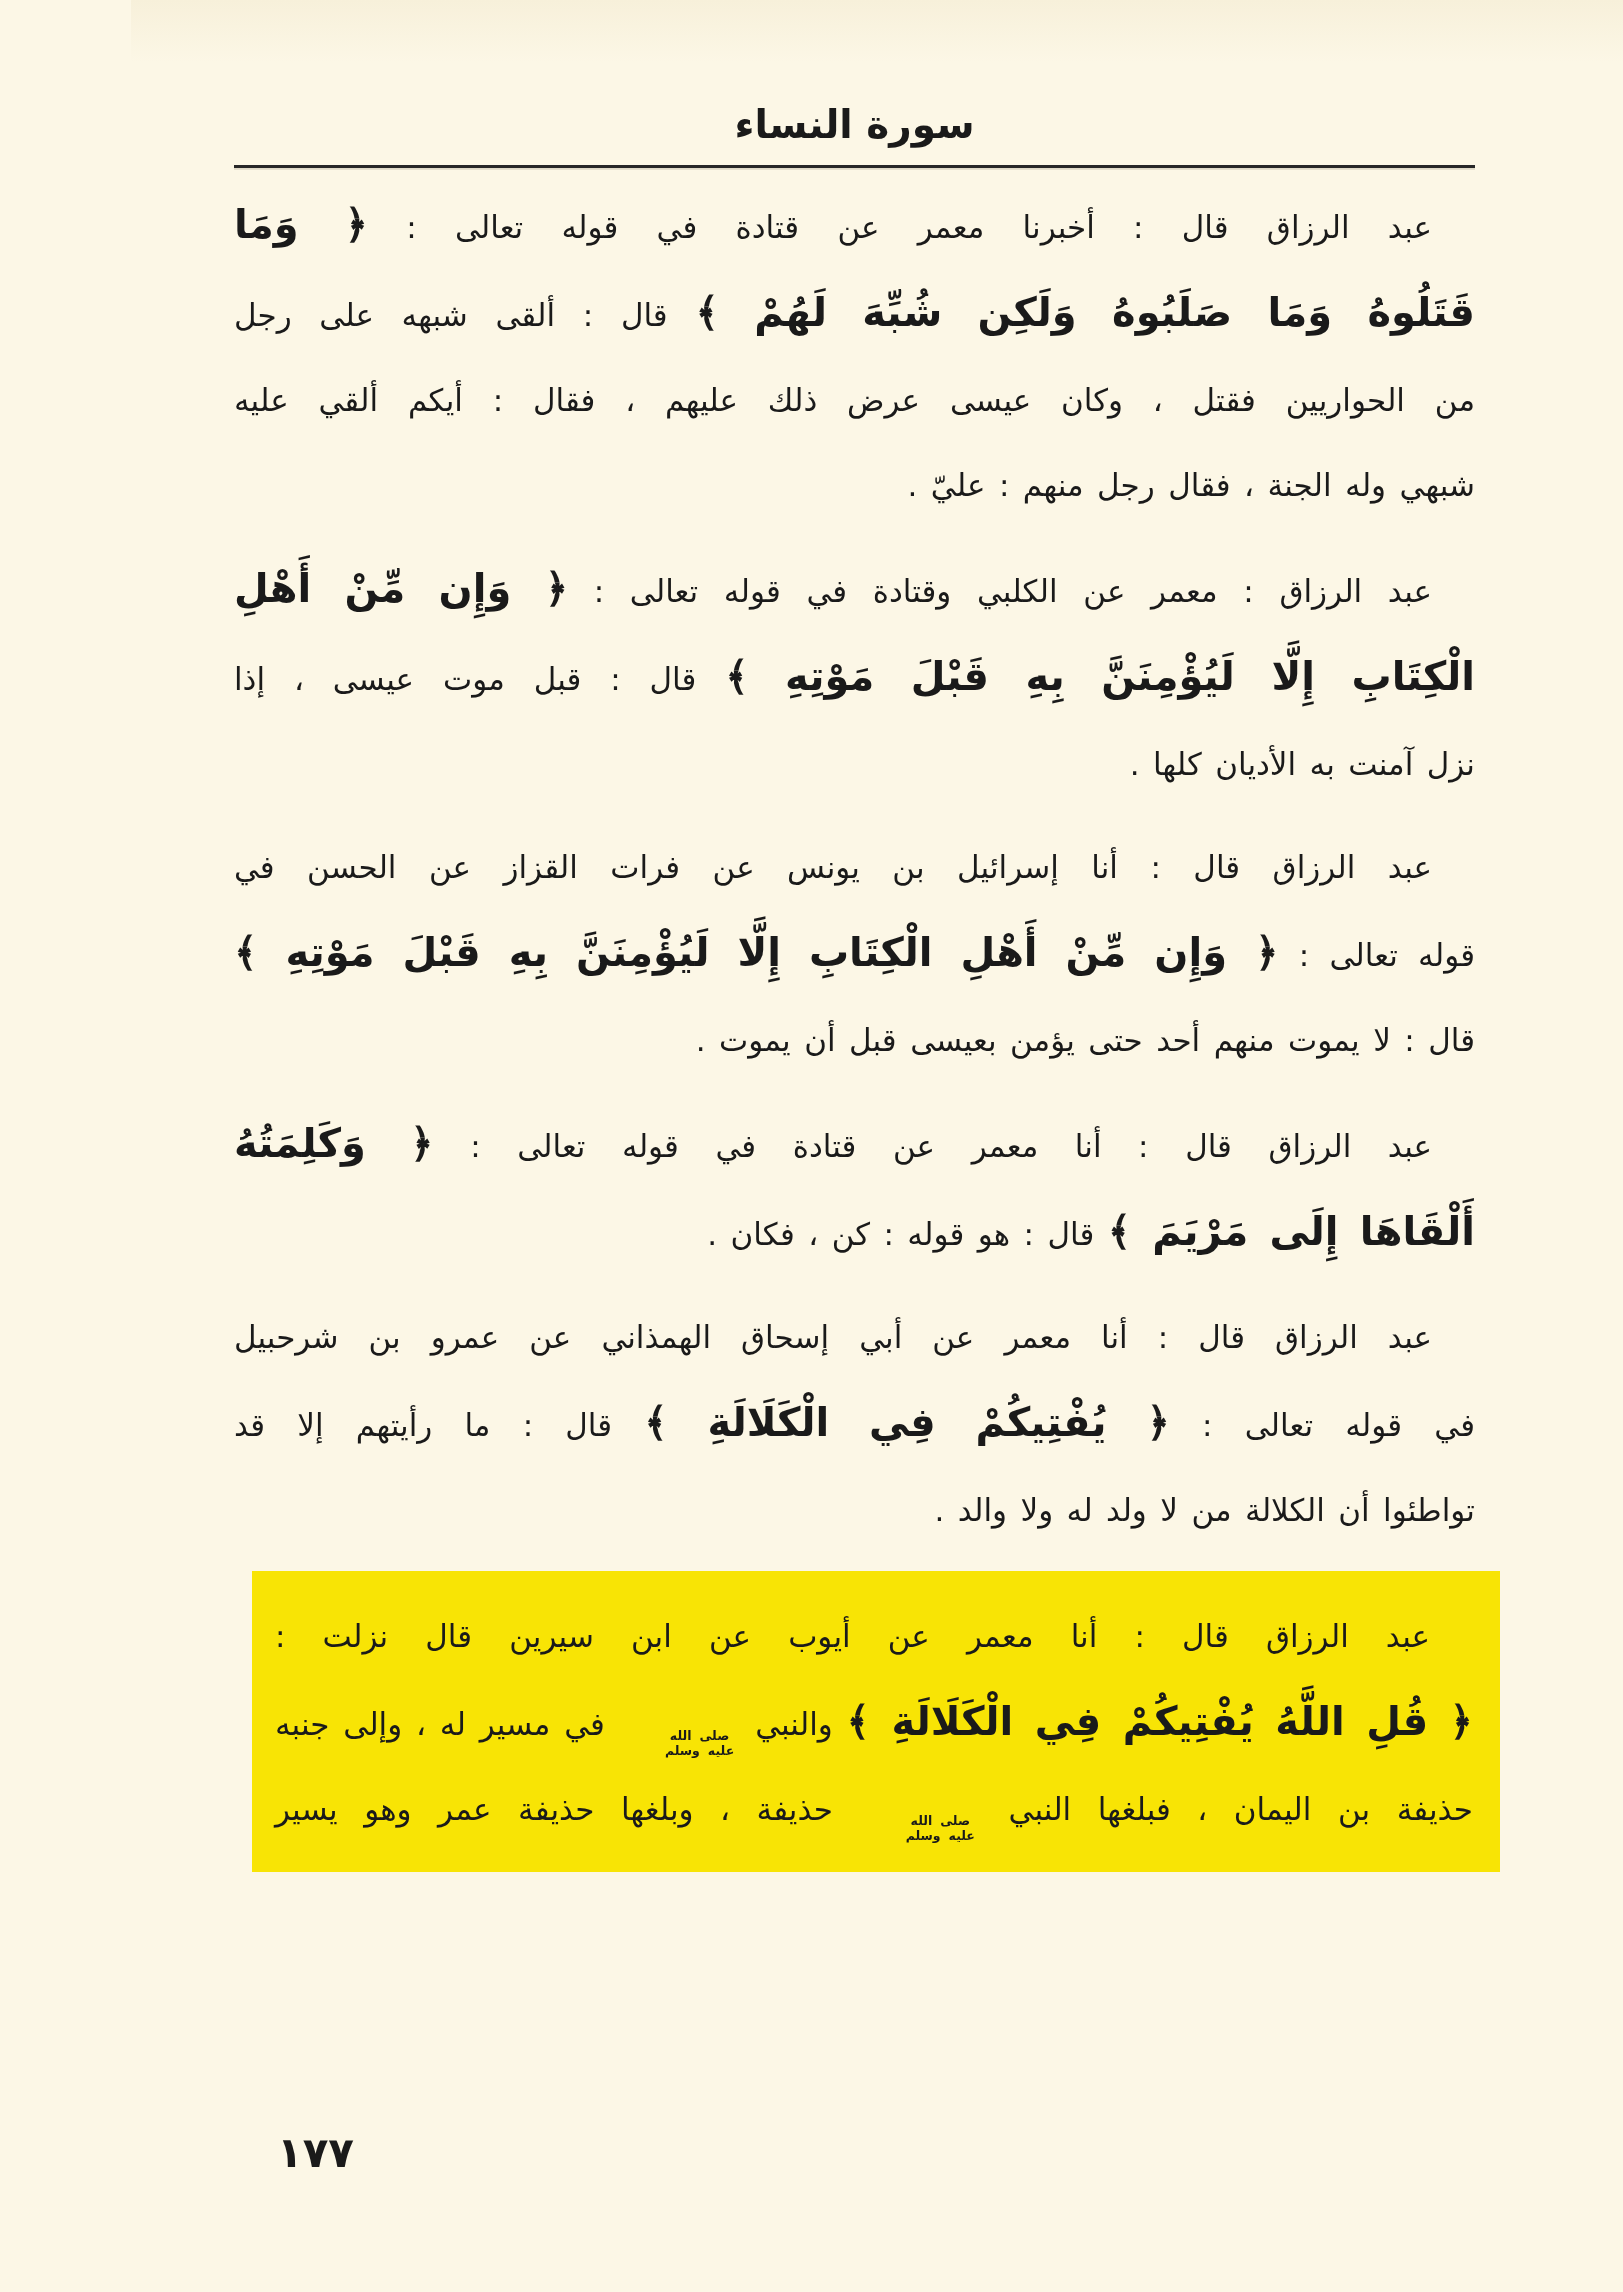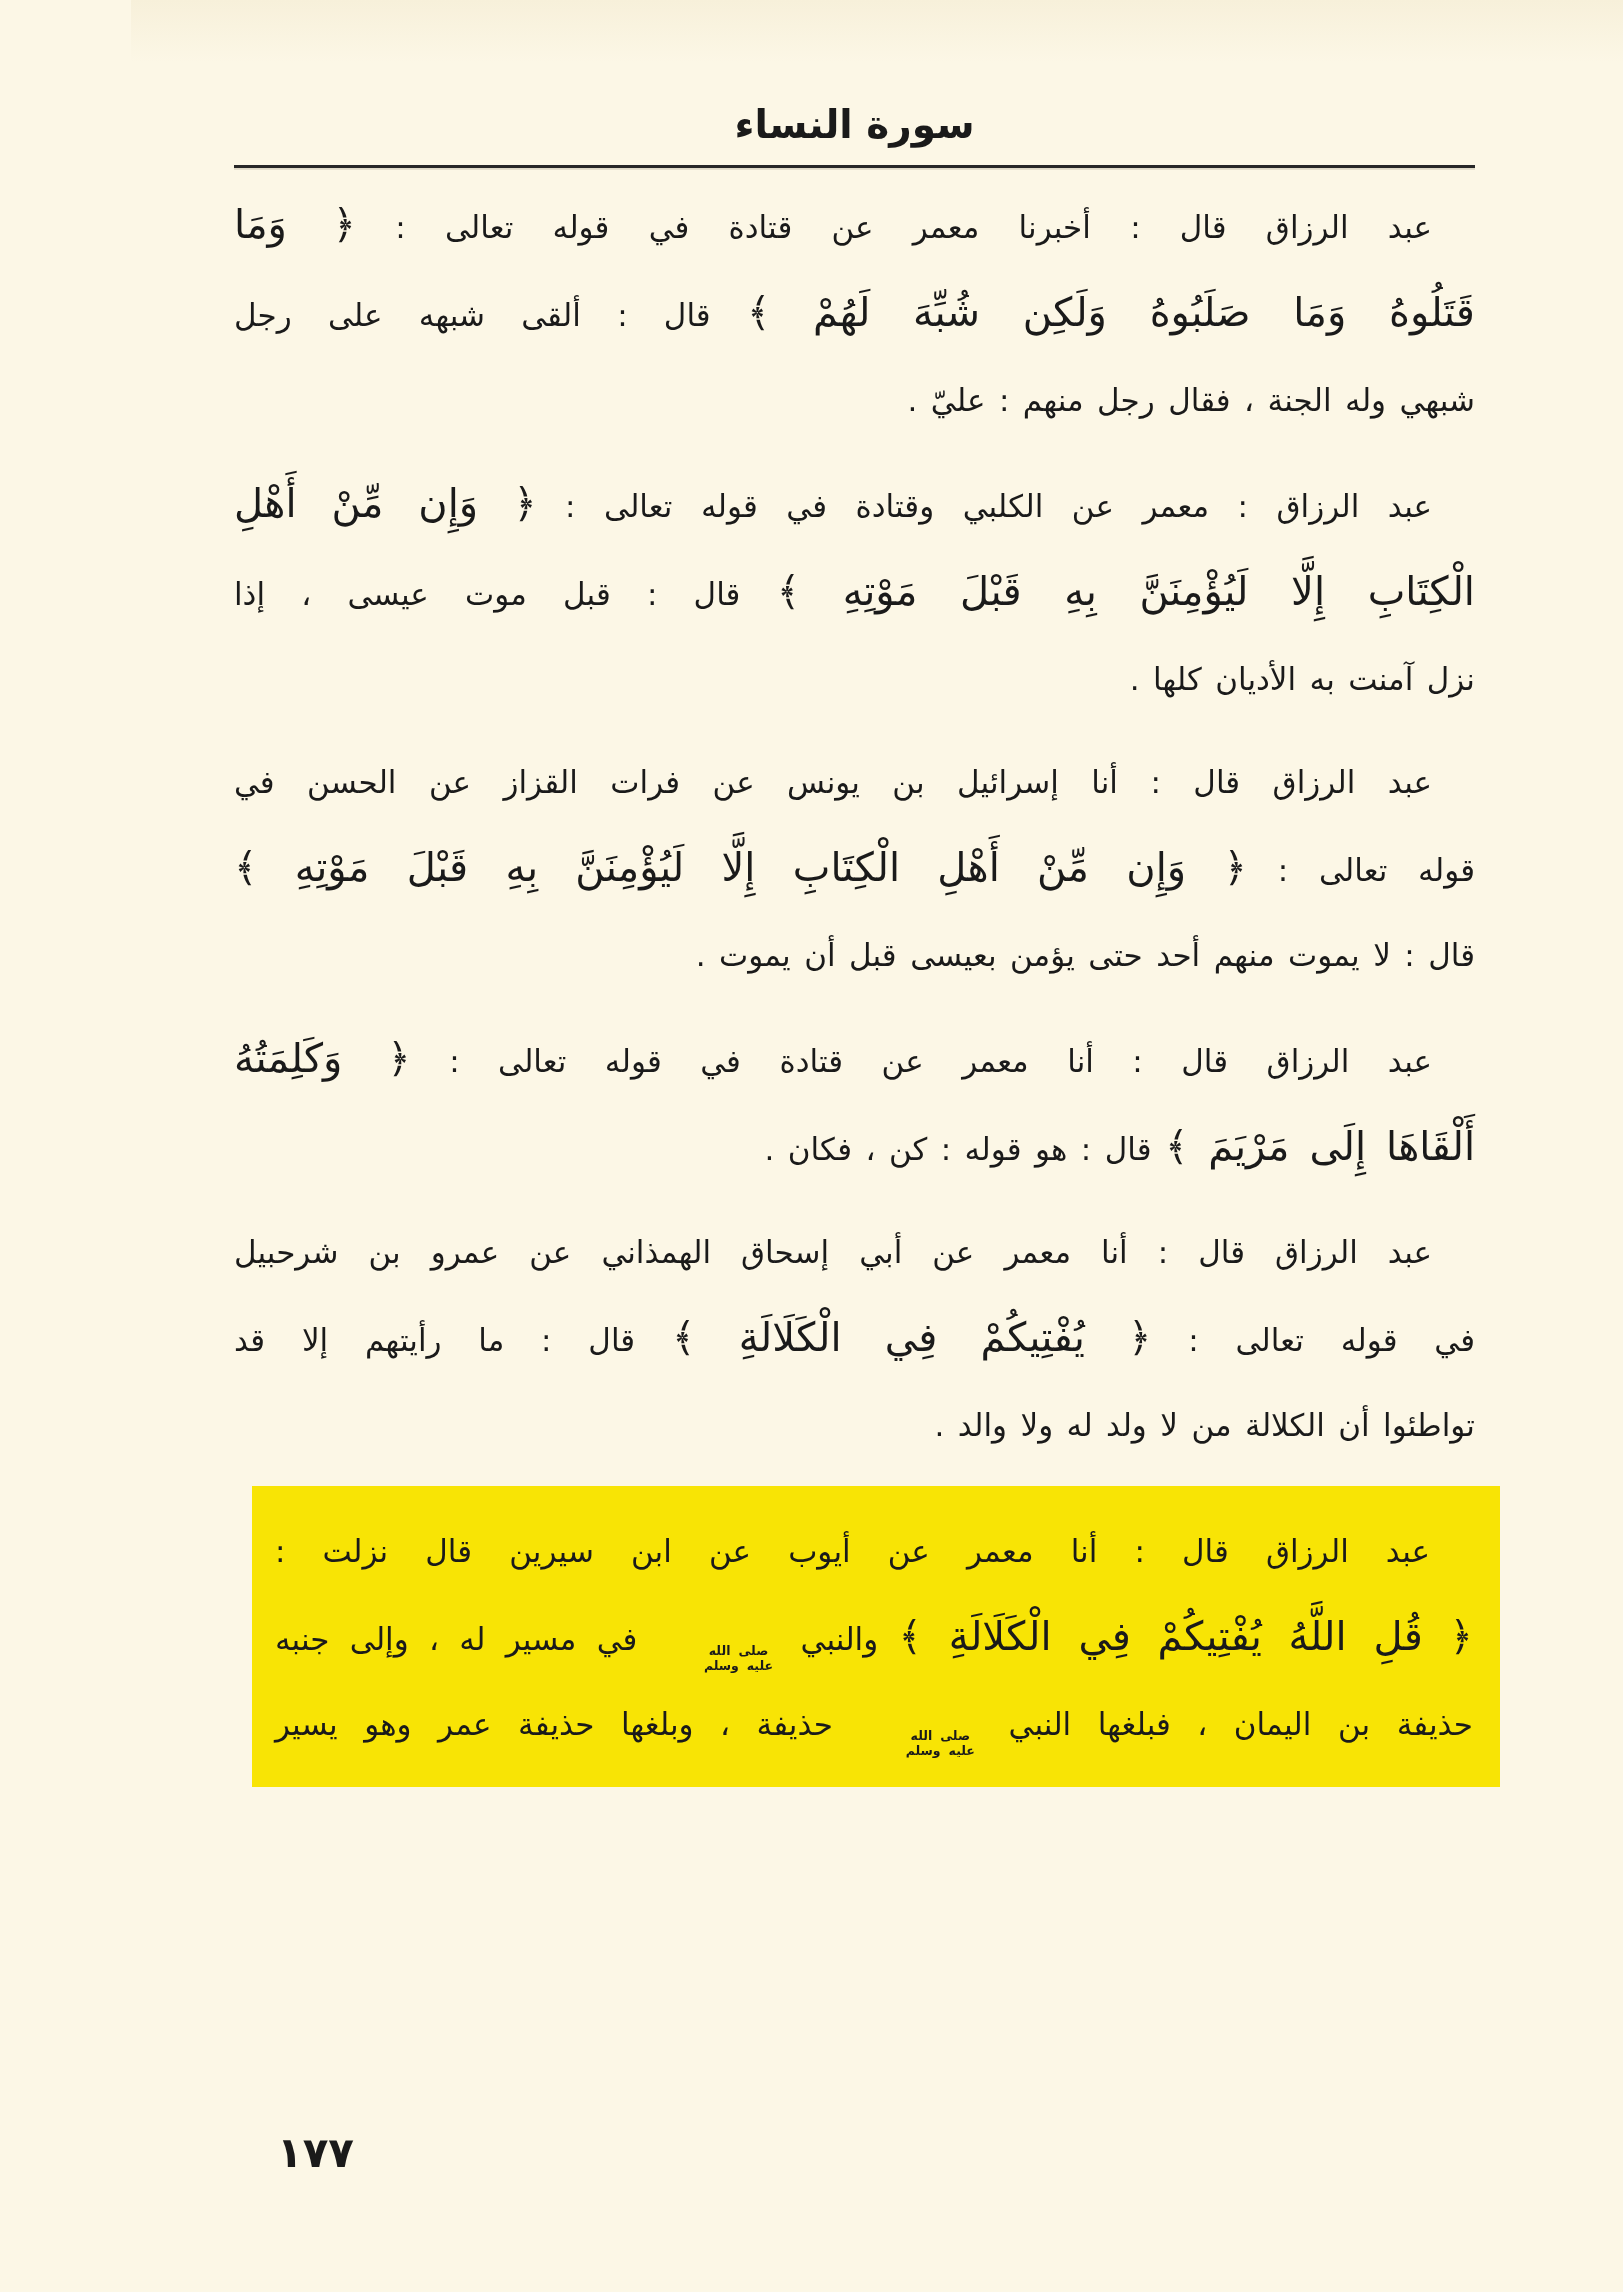--- a/index.html
+++ b/index.html
@@ -44,21 +44,21 @@
     font-size:31px;
     line-height:85px;
     text-align:justify;
     text-align-last:justify;
     word-spacing:3.6px;
   }
   .line.short{text-align-last:right;}
   .line.first{padding-right:43px;}
   .quran{
     font-size:40px;
-    font-weight:normal;
+    font-weight:bold;
     word-spacing:7.2px;
   }
   .saw{
     display:inline-flex;
     flex-direction:column;
     align-items:center;
     font-size:12.5px;
     font-weight:bold;
     line-height:1.15;
     vertical-align:-5.4px;
@@ -79,20 +79,21 @@
 
 <div class="page">
   <div class="header">
     <div class="title">سورة النساء</div>
     <div class="rule"></div>
   </div>
   <div class="content">
       <div class="para">
         <div class="line full first"><span class="text">عبد الرزاق قال : أخبرنا معمر عن قتادة في قوله تعالى : </span><span class="quran">﴿ وَمَا</span></div>
         <div class="line full"><span class="quran">قَتَلُوهُ وَمَا صَلَبُوهُ وَلَكِن شُبِّهَ لَهُمْ ﴾</span><span class="text"> قال : ألقى شبهه على رجل</span></div>
+        <div class="line full"><span class="text">من الحواريين فقتل ، وكان عيسى عرض ذلك عليهم ، فقال : أيكم ألقي عليه</span></div>
         <div class="line short"><span class="text">شبهي وله الجنة ، فقال رجل منهم : عليّ .</span></div>
       </div>
       <div class="para">
         <div class="line full first"><span class="text">عبد الرزاق : معمر عن الكلبي وقتادة في قوله تعالى : </span><span class="quran">﴿ وَإِن مِّنْ أَهْلِ</span></div>
         <div class="line full"><span class="quran">الْكِتَابِ إِلَّا لَيُؤْمِنَنَّ بِهِ قَبْلَ مَوْتِهِ ﴾</span><span class="text"> قال : قبل موت عيسى ، إذا</span></div>
         <div class="line short"><span class="text">نزل آمنت به الأديان كلها .</span></div>
       </div>
       <div class="para">
         <div class="line full first"><span class="text">عبد الرزاق قال : أنا إسرائيل بن يونس عن فرات القزاز عن الحسن في</span></div>
         <div class="line full"><span class="text">قوله تعالى : </span><span class="quran">﴿ وَإِن مِّنْ أَهْلِ الْكِتَابِ إِلَّا لَيُؤْمِنَنَّ بِهِ قَبْلَ مَوْتِهِ ﴾</span></div>

